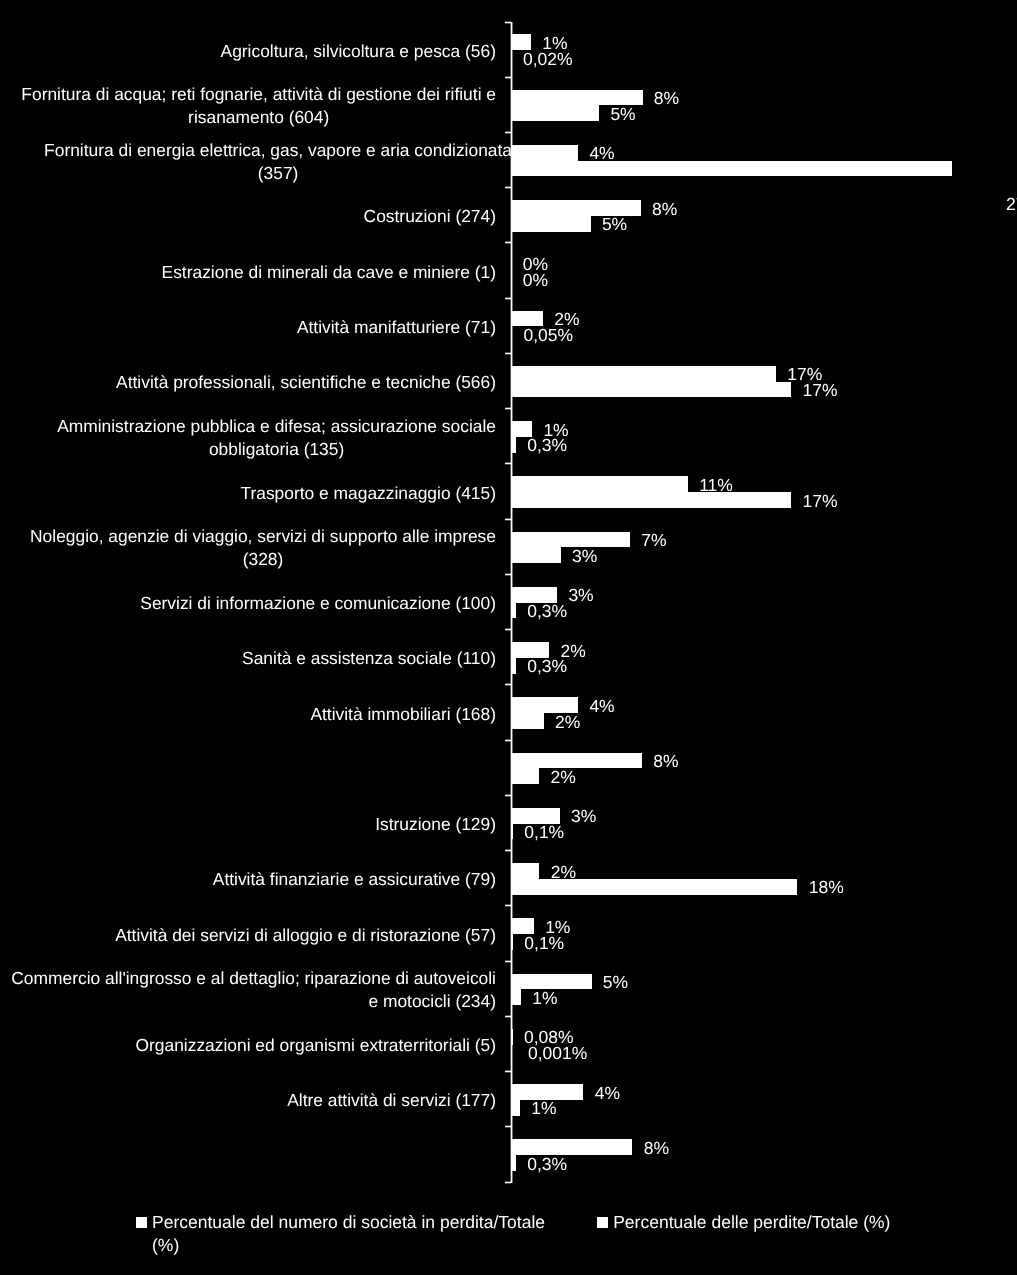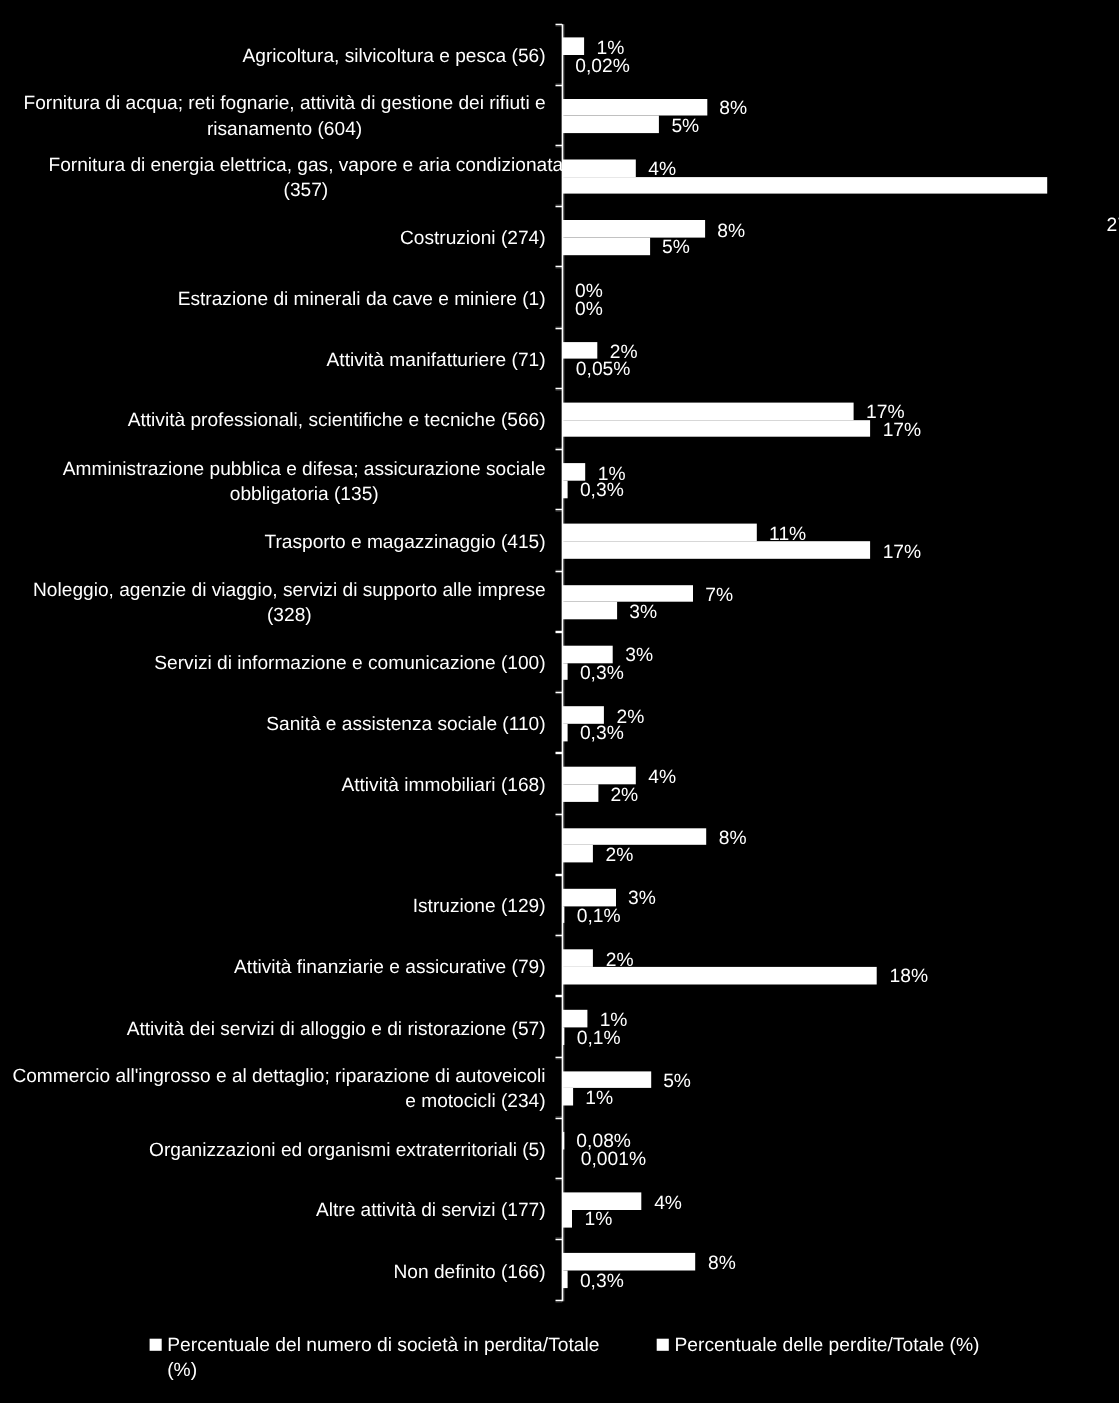--- a/index.html
+++ b/index.html
@@ -186,23 +186,20 @@
       <div class="bar" style="left:511.4px;top:1028.8809523809523px;width:1.6px;height:15.75px;"></div>
       <div class="dlabel" style="left:523.9824px;top:1029.3309523809523px;">0,08%</div>
       <div class="dlabel" style="left:528px;top:1045.0809523809523px;">0,001%</div>
       <div class="cat-label" style="left:0px;width:496px;top:1072.1047619047617px;height:55.24761904761904px;">
         <span style="width: 208.77px;">Altre attività di servizi (177)</span>
       </div>
       <div class="bar" style="left:511.4px;top:1084.1285714285714px;width:71.97470000000001px;height:15.75px;"></div>
       <div class="dlabel" style="left:594.6746999999999px;top:1084.5785714285714px;">4%</div>
       <div class="bar" style="left:511.4px;top:1099.8785714285714px;width:8.656200000000002px;height:15.75px;"></div>
       <div class="dlabel" style="left:531.3562px;top:1100.3285714285714px;">1%</div>
-      <div class="cat-label" style="left:0px;width:496px;top:1127.3523809523808px;height:55.24761904761904px;">
-        <span style="width: 138.25px;">Non definito (166)</span>
-      </div>
       <div class="bar" style="left:511.4px;top:1139.3761904761905px;width:121.0265px;height:15.75px;"></div>
       <div class="dlabel" style="left:643.7265px;top:1139.8261904761905px;">8%</div>
       <div class="bar" style="left:511.4px;top:1155.1261904761905px;width:4.4884px;height:15.75px;"></div>
       <div class="dlabel" style="left:527.1883999999999px;top:1155.5761904761905px;">0,3%</div>
     </div>
   <div class="legend" id="legend">
       <span class="swatch" style="left:135.8px;top:1216.6px;width:10.9px;height:11.1px;"></span>
       <span class="legend-text" style="left:152px;top:1211px;width:400px;">Percentuale del numero di società in perdita/Totale (%)</span>
       <span class="swatch" style="left:596.9px;top:1216.6px;width:10.9px;height:11.1px;"></span>
       <span class="legend-text" style="left:613.2px;top:1211px;width:300px;">Percentuale delle perdite/Totale (%)</span>

